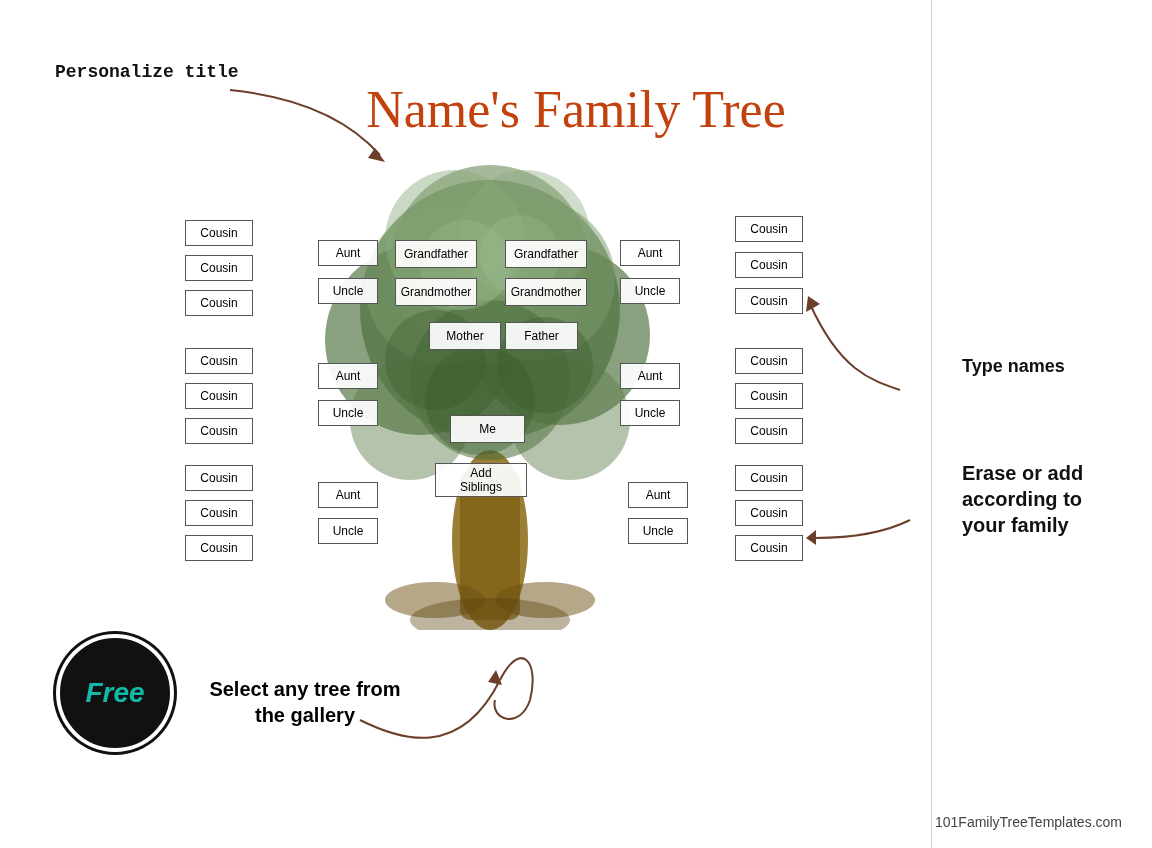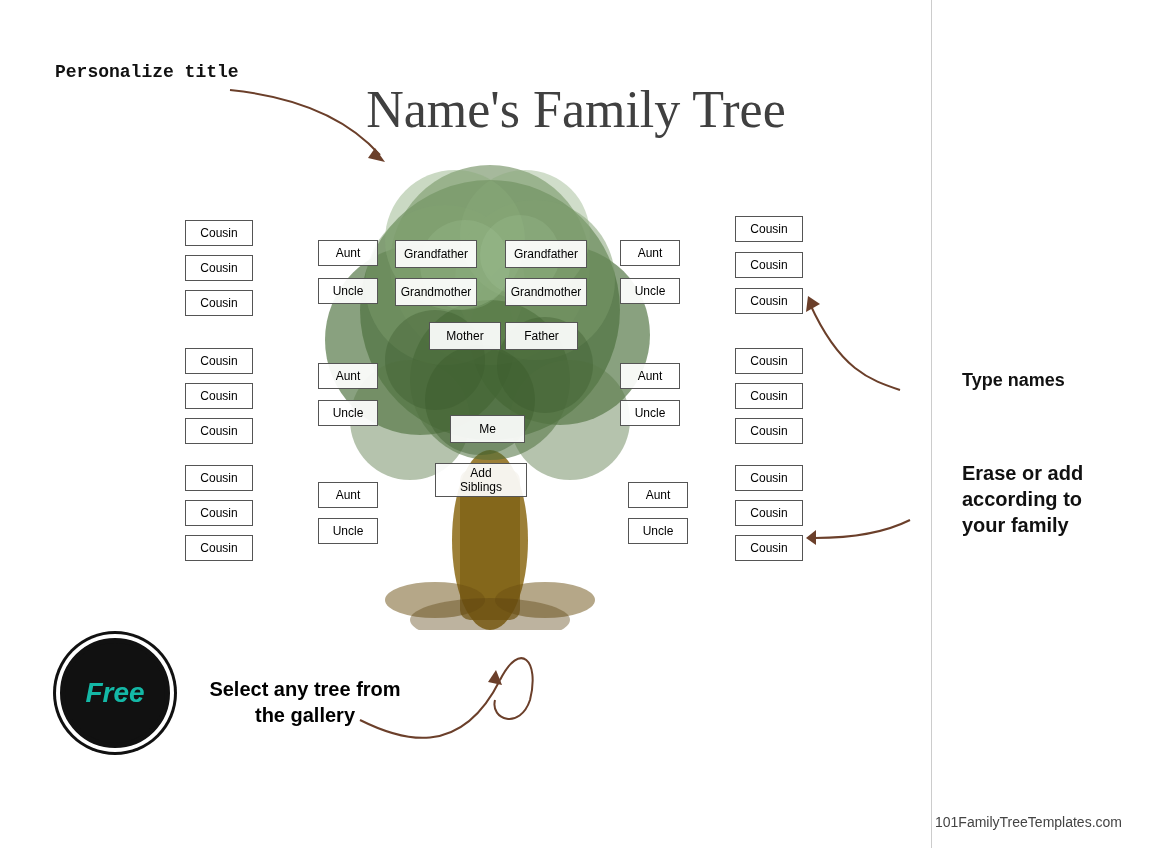--- a/index.html
+++ b/index.html
@@ -13,21 +13,21 @@
     }
 
     
     .page-title {
       position: absolute;
       top: 80px;
       left: 50%;
       transform: translateX(-50%);
       font-family: 'Brush Script MT', cursive;
       font-size: 52px;
-      color: #404040;
+      color: #c2410c;
       white-space: nowrap;
       z-index: 10;
     }
 
     
     .annotation {
       position: absolute;
       font-size: 18px;
       font-weight: 900;
       color: #111;
@@ -138,21 +138,21 @@
   </style>
 </head>
 <body>
 
 <div class="divider"></div>
 
 <div class="page-title">Name's Family Tree</div>
 
 <div class="annotation" style="top:62px; left:55px;font-family:Liberation Mono, monospace;">Personalize title</div>
 
-<div class="annotation" style="top:370px; right:30px; width:160px;">Type names</div>
+<div class="annotation" style="top:356px; right:30px; width:160px;">Type names</div>
 
 <div class="annotation erase-text">Erase or add<br>according to<br>your family</div>
 
 <div class="select-text">Select any tree from<br>the gallery</div>
 
 <div class="tree-container">
   <svg viewBox="0 0 420 520" xmlns="http://www.w3.org/2000/svg" width="420" height="520">
 
     <ellipse cx="210" cy="430" rx="38" ry="90" fill="#8B6914" opacity="0.85"></ellipse>
     <rect x="180" y="360" width="60" height="150" fill="#7a5c10" rx="10" opacity="0.7"></rect>

